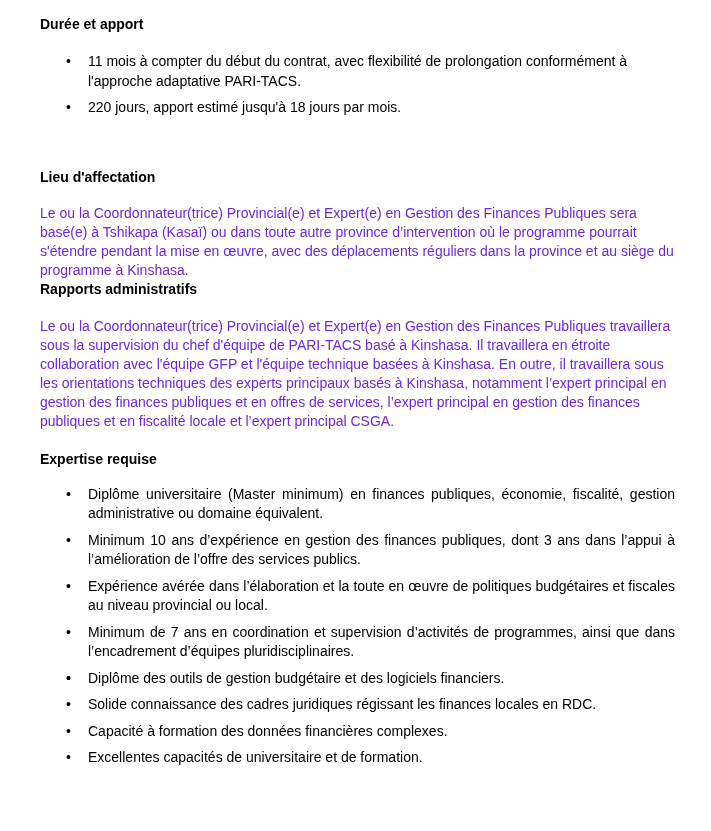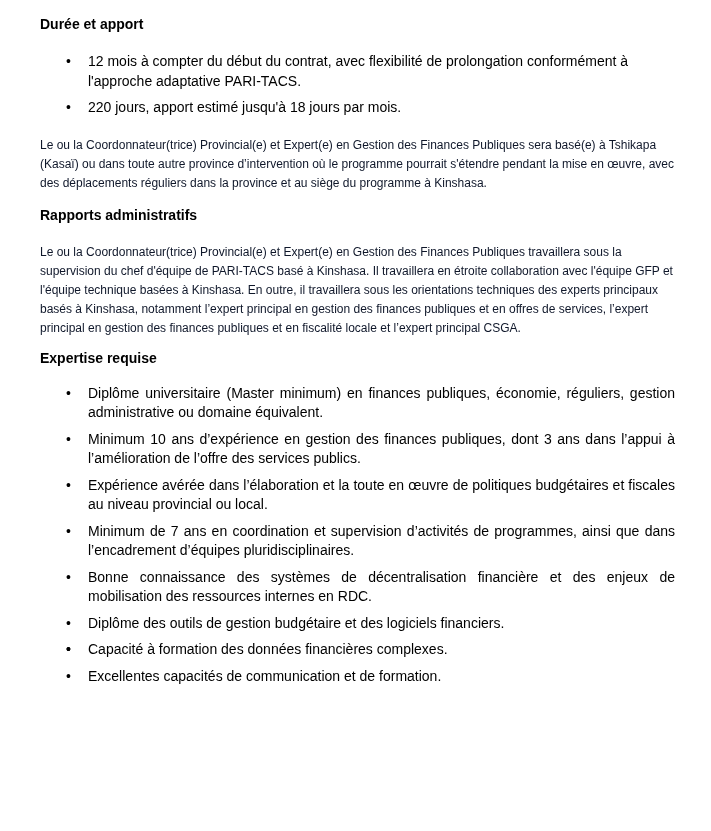--- a/index.html
+++ b/index.html
@@ -20,23 +20,23 @@
     padding: 16px 36px 10px 40px;
     background: #ffffff;
   }
   .section-heading {
     font-size: 14px;
     font-weight: bold;
     line-height: 17px;
     color: #000000;
   }
   .body-par {
-    font-size: 12px;
+    font-size: 14px;
     line-height: 19px;
-    color: #0f172a;
+    color: #6d28d9;
   }
   ul.bullet-list {
     list-style: none;
   }
   ul.bullet-list li {
     position: relative;
     padding-left: 48px;
     line-height: 19.5px;
     margin-bottom: 7px;
     color: #000000;
@@ -45,82 +45,83 @@
     position: absolute;
     left: 26px;
     top: 0;
   }
   ul.bullet-list.justified li {
     text-align: justify;
   }
   .mt-19 { margin-top: 19px; }
   .mt-51 { margin-top: 51px; }
   .mt-18 { margin-top: 18px; }
-  .mt-11 { margin-top: 14px; }
-  .mt-12 { margin-top: 12px; }
+  .mt-11 { margin-top: 1px; }
+  .mt-12 { margin-top: 20px; }
   .mt-17 { margin-top: 17px; }
 </style>
 </head>
 <body>
 
 <div class="page">
 
   <h2 class="section-heading">Durée et apport</h2>
 
   <ul class="bullet-list mt-19">
     <li>
       <span class="bullet">•</span>
-      <span>12 mois à compter du début du contrat, avec flexibilité de prolongation conformément à l'approche adaptative PARI-TACS.</span>
+      <span>11 mois à compter du début du contrat, avec flexibilité de prolongation conformément à l'approche adaptative PARI-TACS.</span>
     </li>
     <li>
       <span class="bullet">•</span>
       <span>220 jours, apport estimé jusqu'à 18 jours par mois.</span>
     </li>
   </ul>
 
+  <h2 class="section-heading mt-51">Lieu d'affectation</h2>
 
   <p class="body-par mt-18">Le ou la Coordonnateur(trice) Provincial(e) et Expert(e) en Gestion des Finances Publiques sera basé(e) à Tshikapa (Kasaï) ou dans toute autre province d’intervention où le programme pourrait s'étendre pendant la mise en œuvre, avec des déplacements réguliers dans la province et au siège du programme à Kinshasa.</p>
 
   <h2 class="section-heading mt-11">Rapports administratifs</h2>
 
   <p class="body-par mt-19">Le ou la Coordonnateur(trice) Provincial(e) et Expert(e) en Gestion des Finances Publiques travaillera sous la supervision du chef d'équipe de PARI-TACS basé à Kinshasa. Il travaillera en étroite collaboration avec l'équipe GFP et l'équipe technique basées à Kinshasa. En outre, il travaillera sous les orientations techniques des experts principaux basés à Kinshasa, notamment l’expert principal en gestion des finances publiques et en offres de services, l’expert principal en gestion des finances publiques et en fiscalité locale et l’expert principal CSGA.</p>
 
   <h2 class="section-heading mt-12">Expertise requise</h2>
 
   <ul class="bullet-list justified mt-17">
     <li>
       <span class="bullet">•</span>
-      <span>Diplôme universitaire (Master minimum) en finances publiques, économie, réguliers, gestion administrative ou domaine équivalent.</span>
+      <span>Diplôme universitaire (Master minimum) en finances publiques, économie, fiscalité, gestion administrative ou domaine équivalent.</span>
     </li>
     <li>
       <span class="bullet">•</span>
       <span>Minimum 10 ans d’expérience en gestion des finances publiques, dont 3 ans dans l’appui à l’amélioration de l’offre des services publics.</span>
     </li>
     <li>
       <span class="bullet">•</span>
       <span>Expérience avérée dans l’élaboration et la toute en œuvre de politiques budgétaires et fiscales au niveau provincial ou local.</span>
     </li>
     <li>
       <span class="bullet">•</span>
       <span>Minimum de 7 ans en coordination et supervision d’activités de programmes, ainsi que dans l’encadrement d’équipes pluridisciplinaires.</span>
     </li>
     <li>
       <span class="bullet">•</span>
-      <span>Bonne connaissance des systèmes de décentralisation financière et des enjeux de mobilisation des ressources internes en RDC.</span>
     </li>
     <li>
       <span class="bullet">•</span>
       <span>Diplôme des outils de gestion budgétaire et des logiciels financiers.</span>
     </li>
     <li>
       <span class="bullet">•</span>
+      <span>Solide connaissance des cadres juridiques régissant les finances locales en RDC.</span>
     </li>
     <li>
       <span class="bullet">•</span>
       <span>Capacité à formation des données financières complexes.</span>
     </li>
     <li>
       <span class="bullet">•</span>
-      <span>Excellentes capacités de communication et de formation.</span>
+      <span>Excellentes capacités de universitaire et de formation.</span>
     </li>
   </ul>
 
 </div>
 
 </body></html>

